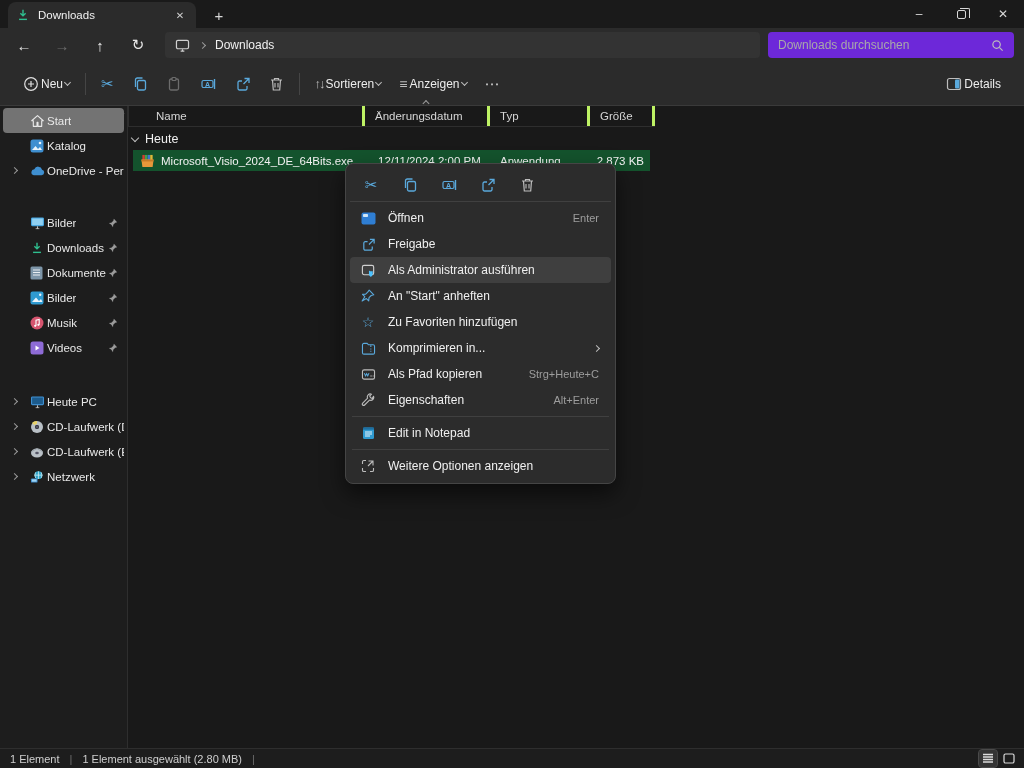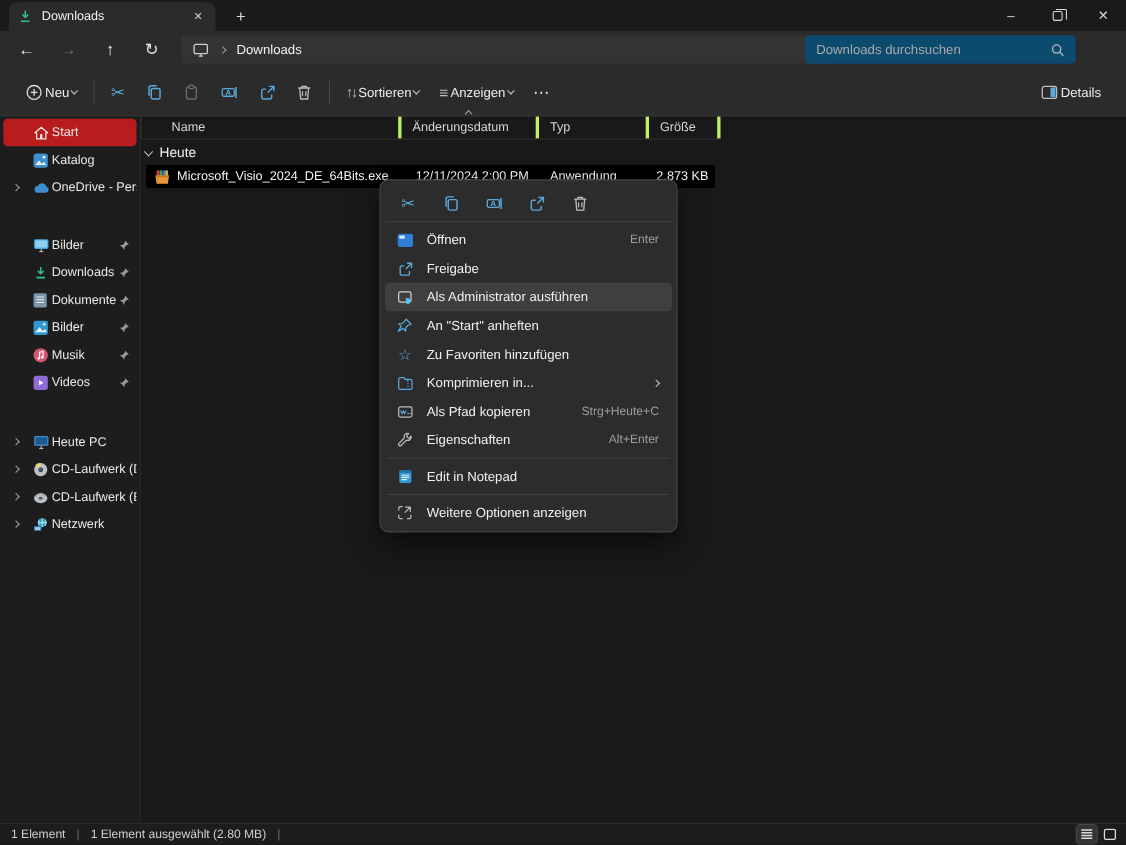--- a/index.html
+++ b/index.html
@@ -23,21 +23,21 @@
             border-top:1px solid #d8d8d8; border-right:1px solid #d8d8d8; border-radius:0 2px 0 0; }
 
   
   .navbar { position:absolute; top:28px; left:0; width:1024px; height:34px; background:#2b2b2b; }
   .navbtn { position:absolute; top:4px; width:28px; height:26px; display:flex; align-items:center;
             justify-content:center; font-size:15px; color:#e6e6e6; border-radius:4px; }
   .navbtn.dim { color:#6c6c6c; }
   .addressbar { position:absolute; left:165px; top:4px; width:595px; height:26px; background:#333333;
                 border-radius:4px; display:flex; align-items:center; padding:0 10px; gap:10px; }
   .addr-text { font-size:12px; color:#f0f0f0; }
-  .searchbox { position:absolute; left:732px; top:4px; width:246px; height:26px; background:#0c4a6e;
+  .searchbox { position:absolute; left:768px; top:4px; width:246px; height:26px; background:#6d28d9;
                border-radius:4px; display:flex; align-items:center; padding:0 10px; }
   .searchbox input { flex:1; background:transparent; border:none; outline:none; color:#cfcfcf;
                      font-family:"Liberation Sans", sans-serif; font-size:12px; }
   .searchbox input::placeholder { color:#a9a9a9; }
 
   
   .commandbar { position:absolute; top:62px; left:0; width:1024px; height:44px; background:#2b2b2b;
                 border-bottom:1px solid #3a3a3a; display:flex; align-items:center; }
   .cmd-group { display:flex; align-items:center; height:100%; }
   .cmdbtn { display:flex; align-items:center; gap:2px; padding:0 9px; height:34px; border-radius:4px; color:#ededed; }
@@ -49,37 +49,37 @@
   .chev.right { transform:rotate(-45deg); margin:0; }
   .chev.sm { width:5px; height:5px; }
   .sort-glyph { font-size:13px; letter-spacing:-2px; color:#bdbdbd; }
   .details-right { position:absolute; right:14px; display:flex; align-items:center; gap:7px; color:#ededed; }
 
   
   .sidebar { position:absolute; top:106px; left:0; width:127px; height:642px; background:#1d1d1d; }
   .side-divider { position:absolute; top:106px; left:127px; width:1px; height:642px; background:#2e2e2e; }
   .side-item { position:relative; height:25px; display:flex; align-items:center; margin:0 3px; border-radius:4px;
                padding-left:30px; gap:8px; font-size:11.5px; color:#e8e8e8; white-space:nowrap; }
-  .side-item.selected { background:#b91c1c; }
+  .side-item.selected { background:#737373; }
   .side-item .expander { position:absolute; left:9px; color:#9a9a9a; }
   .side-item .s-icon { position:absolute; left:27px; top:50%; transform:translateY(-50%); display:flex; }
   .side-item .label { margin-left:14px; overflow:hidden; }
   .side-item .pin { position:absolute; right:6px; top:50%; transform:translateY(-50%); color:#9a9a9a; display:flex; }
   .sb-scroll-arrow { position:absolute; right:2px; top:2px; color:#5a5a5a; font-size:8px; }
 
   
   .content { position:absolute; top:106px; left:128px; width:896px; height:642px; background:#191919; }
   .colheaders { position:absolute; top:0; left:0; height:20px; display:flex; color:#d6d6d6; font-size:11.5px; }
   .colh { position:relative; display:flex; align-items:center; padding-left:10px; border-right:3px solid #bef264; height:20px; }
   .colh.first { padding-left:27px; border-left:1px solid #2e2e2e; }
   .colh .sortmark { position:absolute; top:-2px; left:50%; transform:translateX(-50%); }
   .header-underline { position:absolute; top:20px; left:0; width:527px; height:1px; background:#2e2e2e; }
   .group-row { position:absolute; top:24px; left:4px; height:18px; display:flex; align-items:center; gap:7px;
                font-size:12.5px; color:#f0f0f0; }
-  .file-row { position:absolute; top:44px; left:5px; width:517px; height:21px; background:#000000;
+  .file-row { position:absolute; top:44px; left:5px; width:517px; height:21px; background:#14532d;
               display:flex; align-items:center; font-size:11.5px; color:#f2f2f2; }
   .cell { overflow:hidden; white-space:nowrap; }
   .c-name { width:232px; padding-left:7px; display:flex; align-items:center; gap:6px; }
   .c-date { width:125px; padding-left:13px; }
   .c-type { width:100px; padding-left:10px; }
   .c-size { width:58px; text-align:right; padding-right:4px; }
 
   
   .ctxmenu { position:absolute; left:345px; top:163px; width:271px; background:#2c2c2c;
              border:1px solid #454545; border-radius:8px; box-shadow:0 10px 22px rgba(0,0,0,.55);

